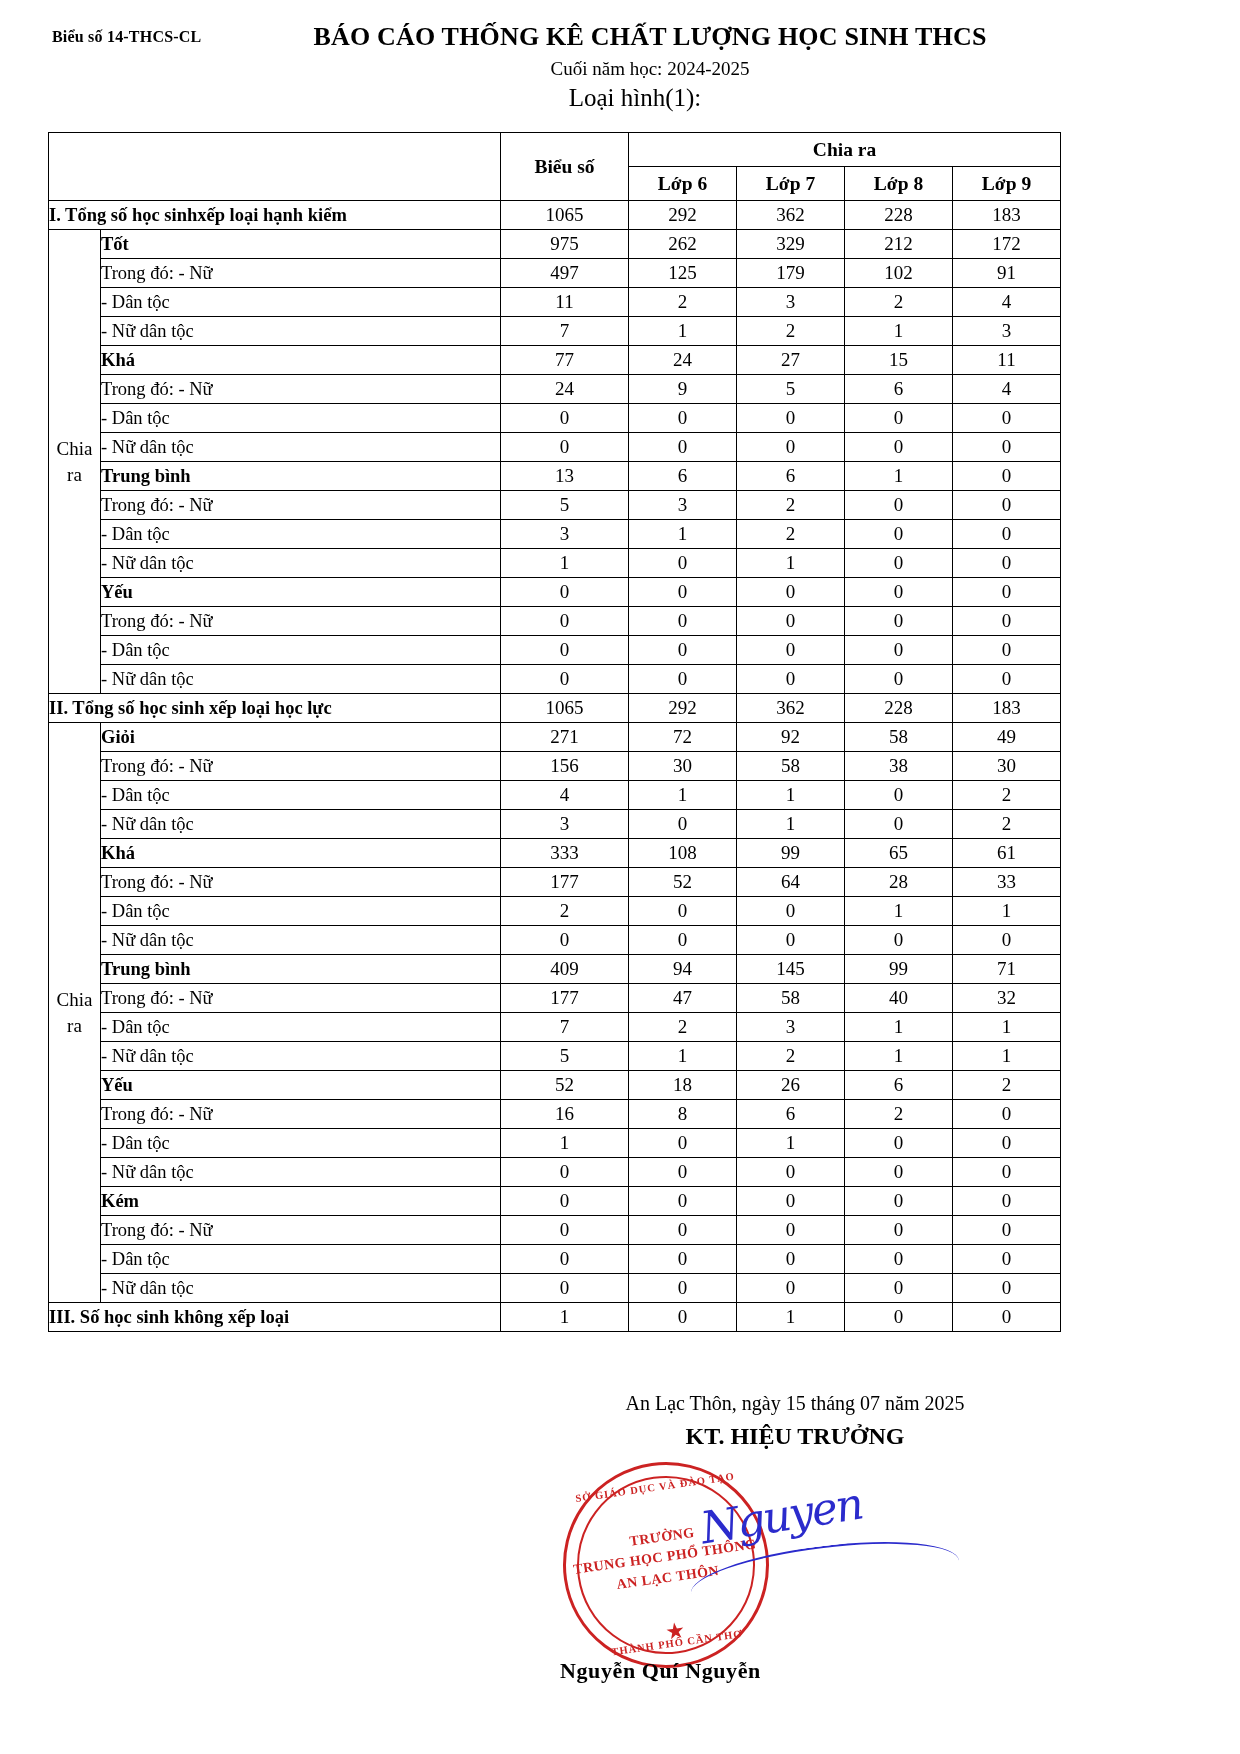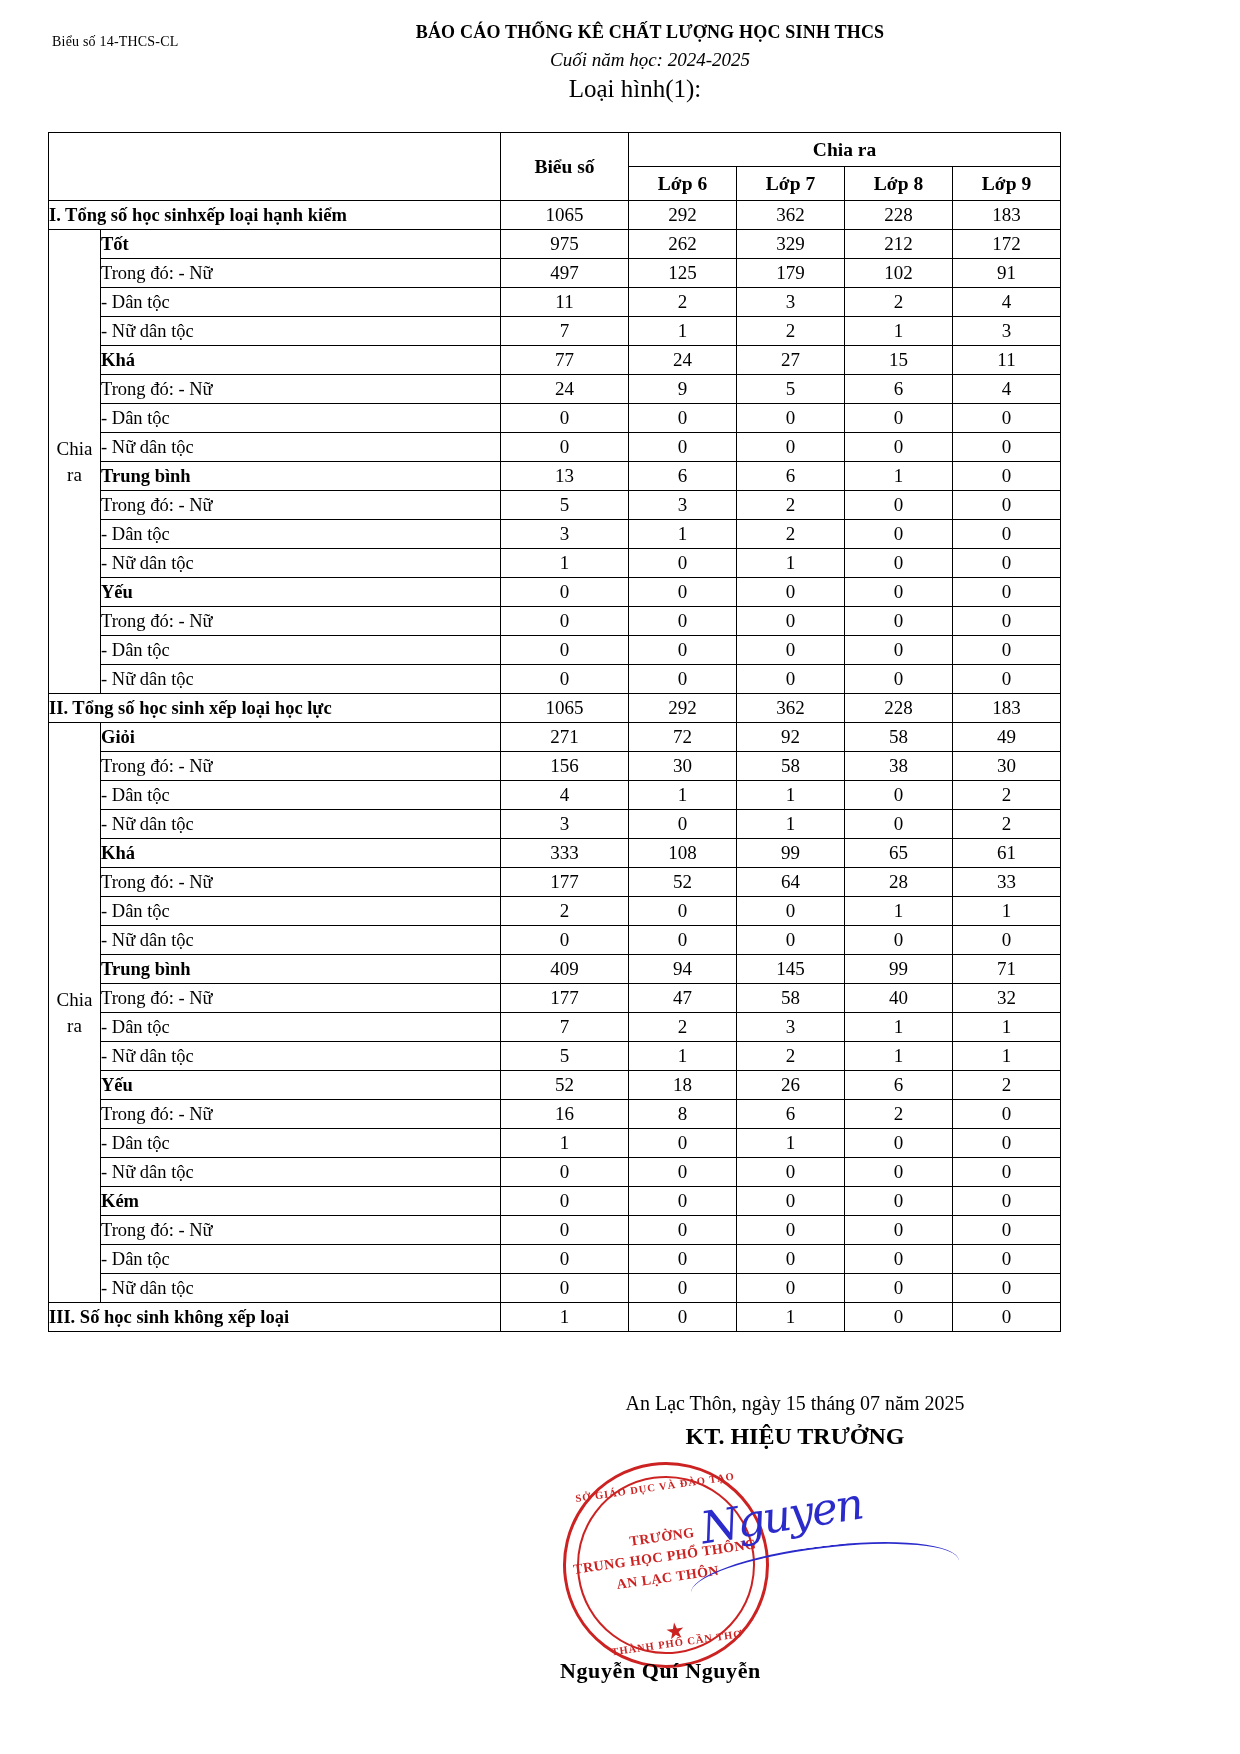--- a/index.html
+++ b/index.html
@@ -24,43 +24,42 @@
   }
   
   .header {
     position: relative;
     height: 100px;
     margin-top: 22px;
   }
   .form-code {
     position: absolute;
     left: 52px;
-    top: 12px;
-    font-weight: normal;
-    font-size: 14px;
+    top: 6px;
+    font-weight: bold;
+    font-size: 16px;
     letter-spacing: 0.2px;
   }
   .title-block {
     position: absolute;
     left: 0;
     right: 0;
     top: 0;
     text-align: center;
   }
   .main-title {
     font-weight: bold;
-    font-size: 18px;
+    font-size: 26px;
     letter-spacing: 0.2px;
     margin-left: 60px;
   }
   .sub-title {
     font-size: 19px;
     margin-top: 6px;
     margin-left: 60px;
-    font-style: italic;
   }
   .sub-title2 {
     font-size: 25px;
     margin-top: 4px;
     margin-left: 30px;
   }
   
   table.report {
     border-collapse: collapse;
     margin: 10px 0 0 48px;

